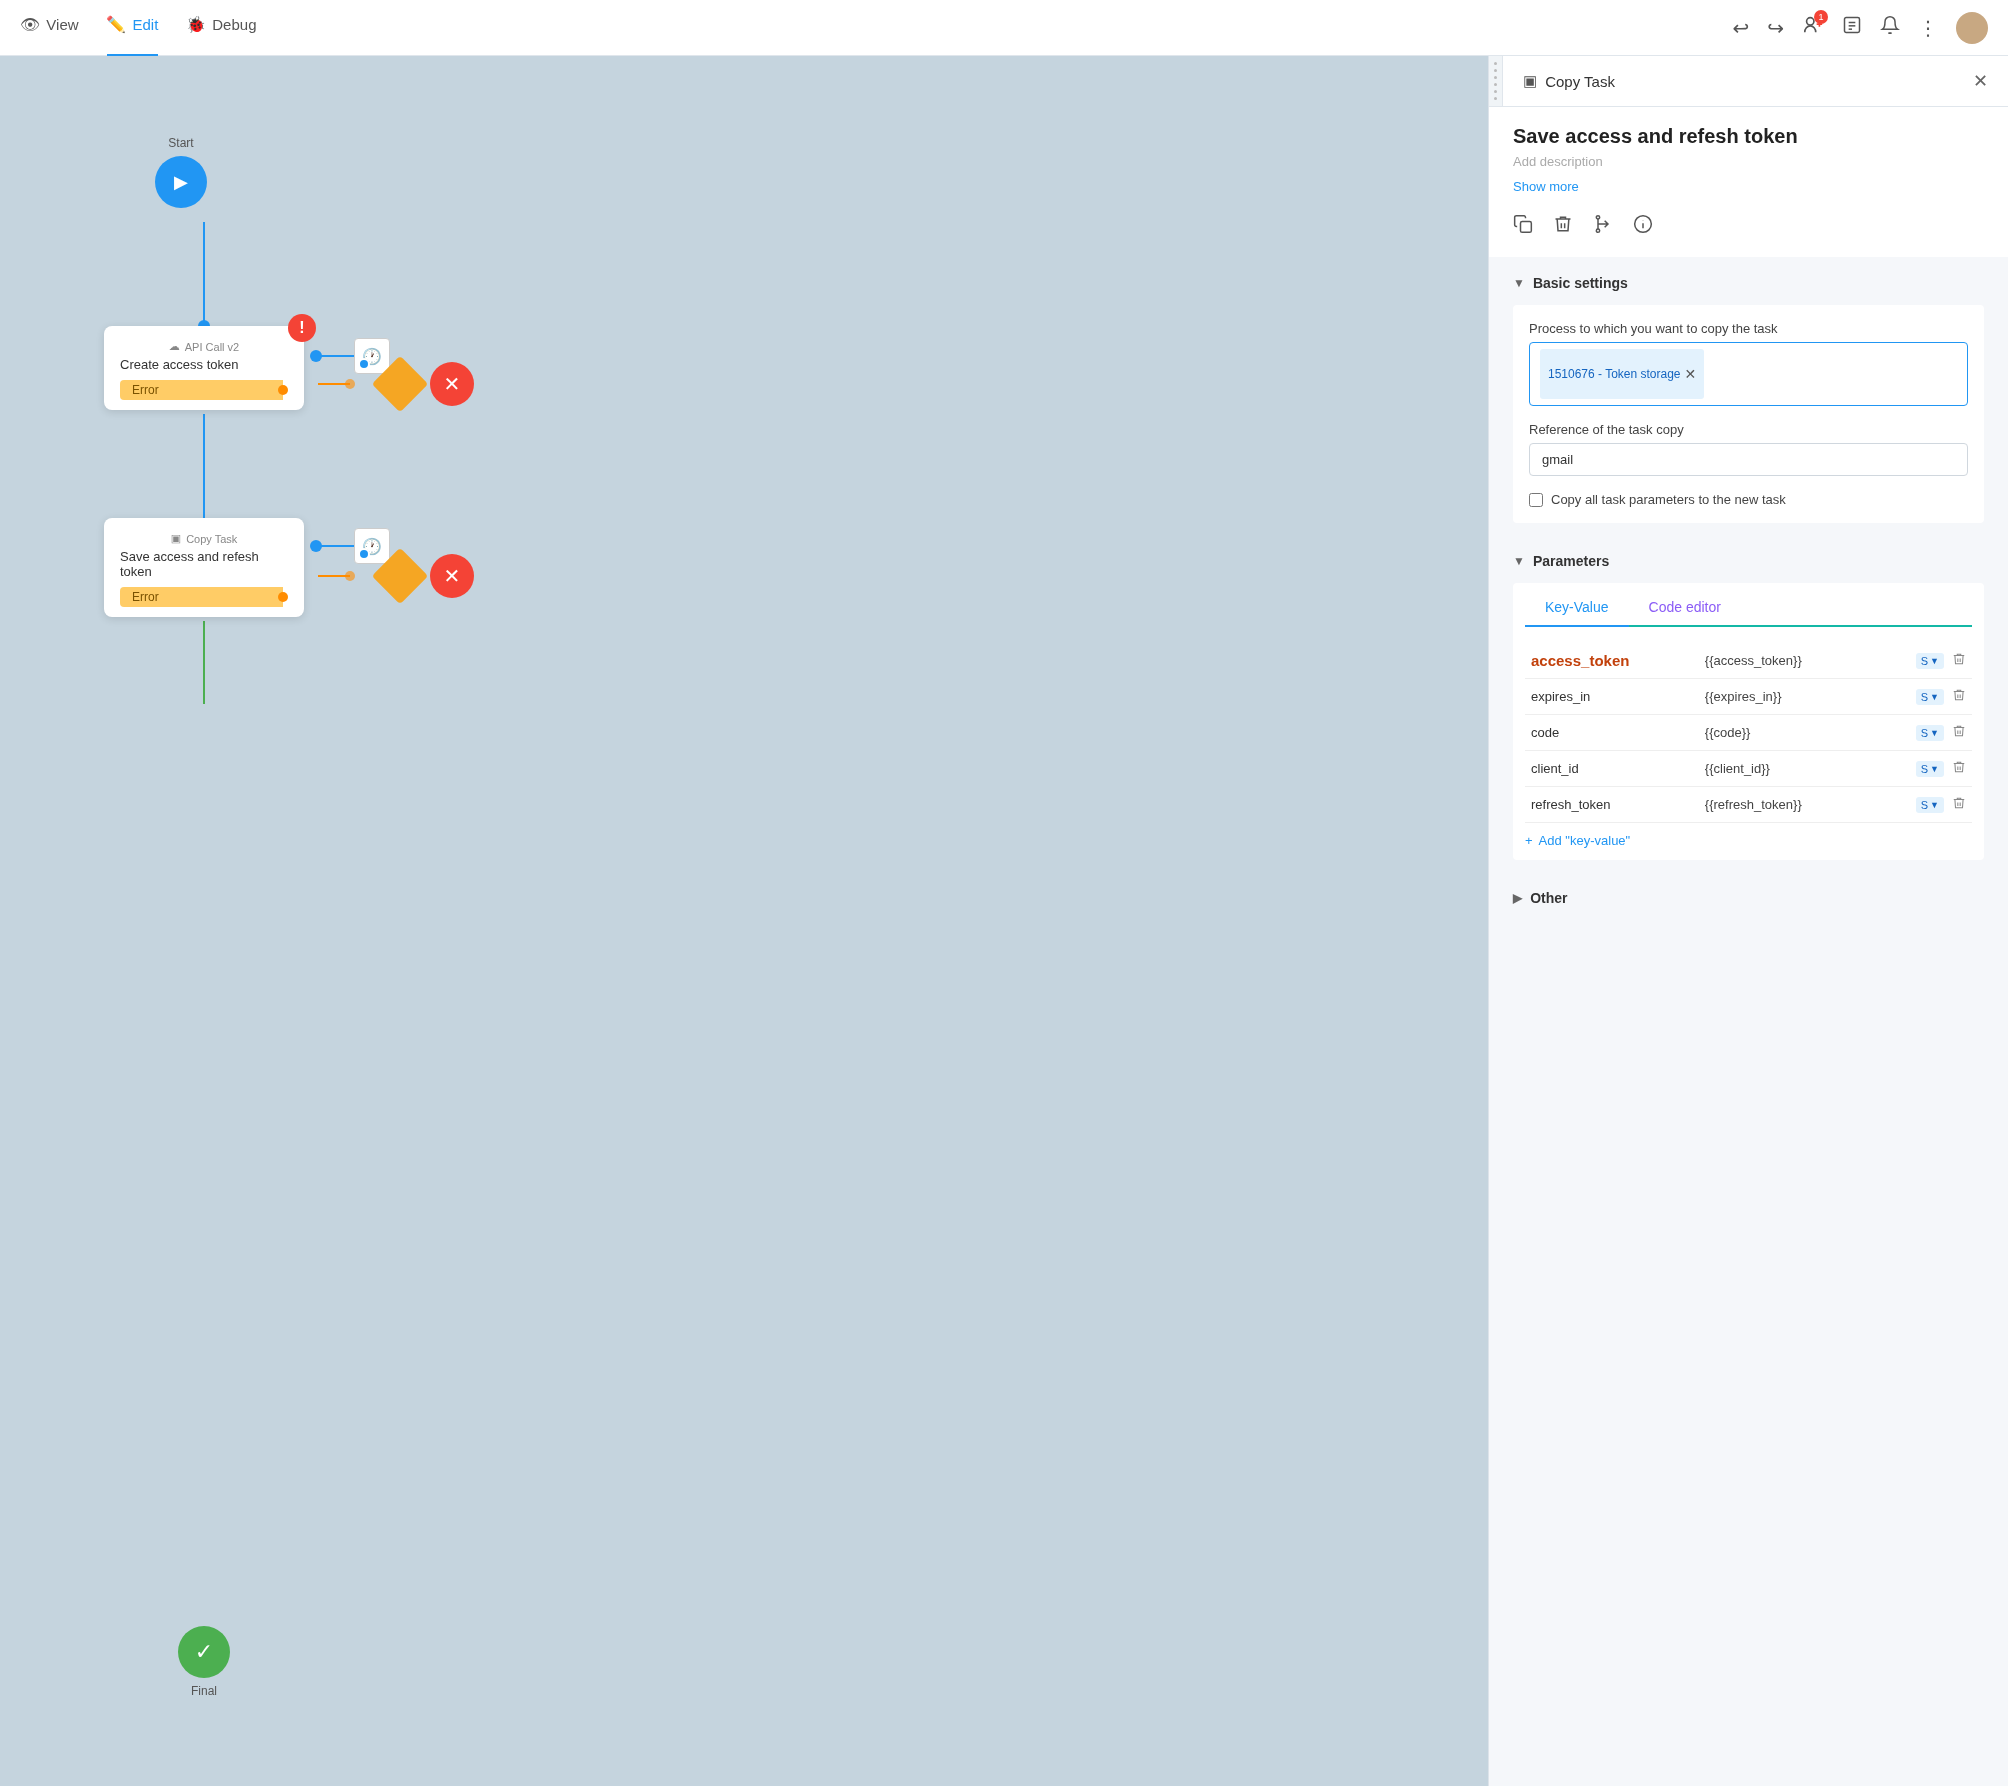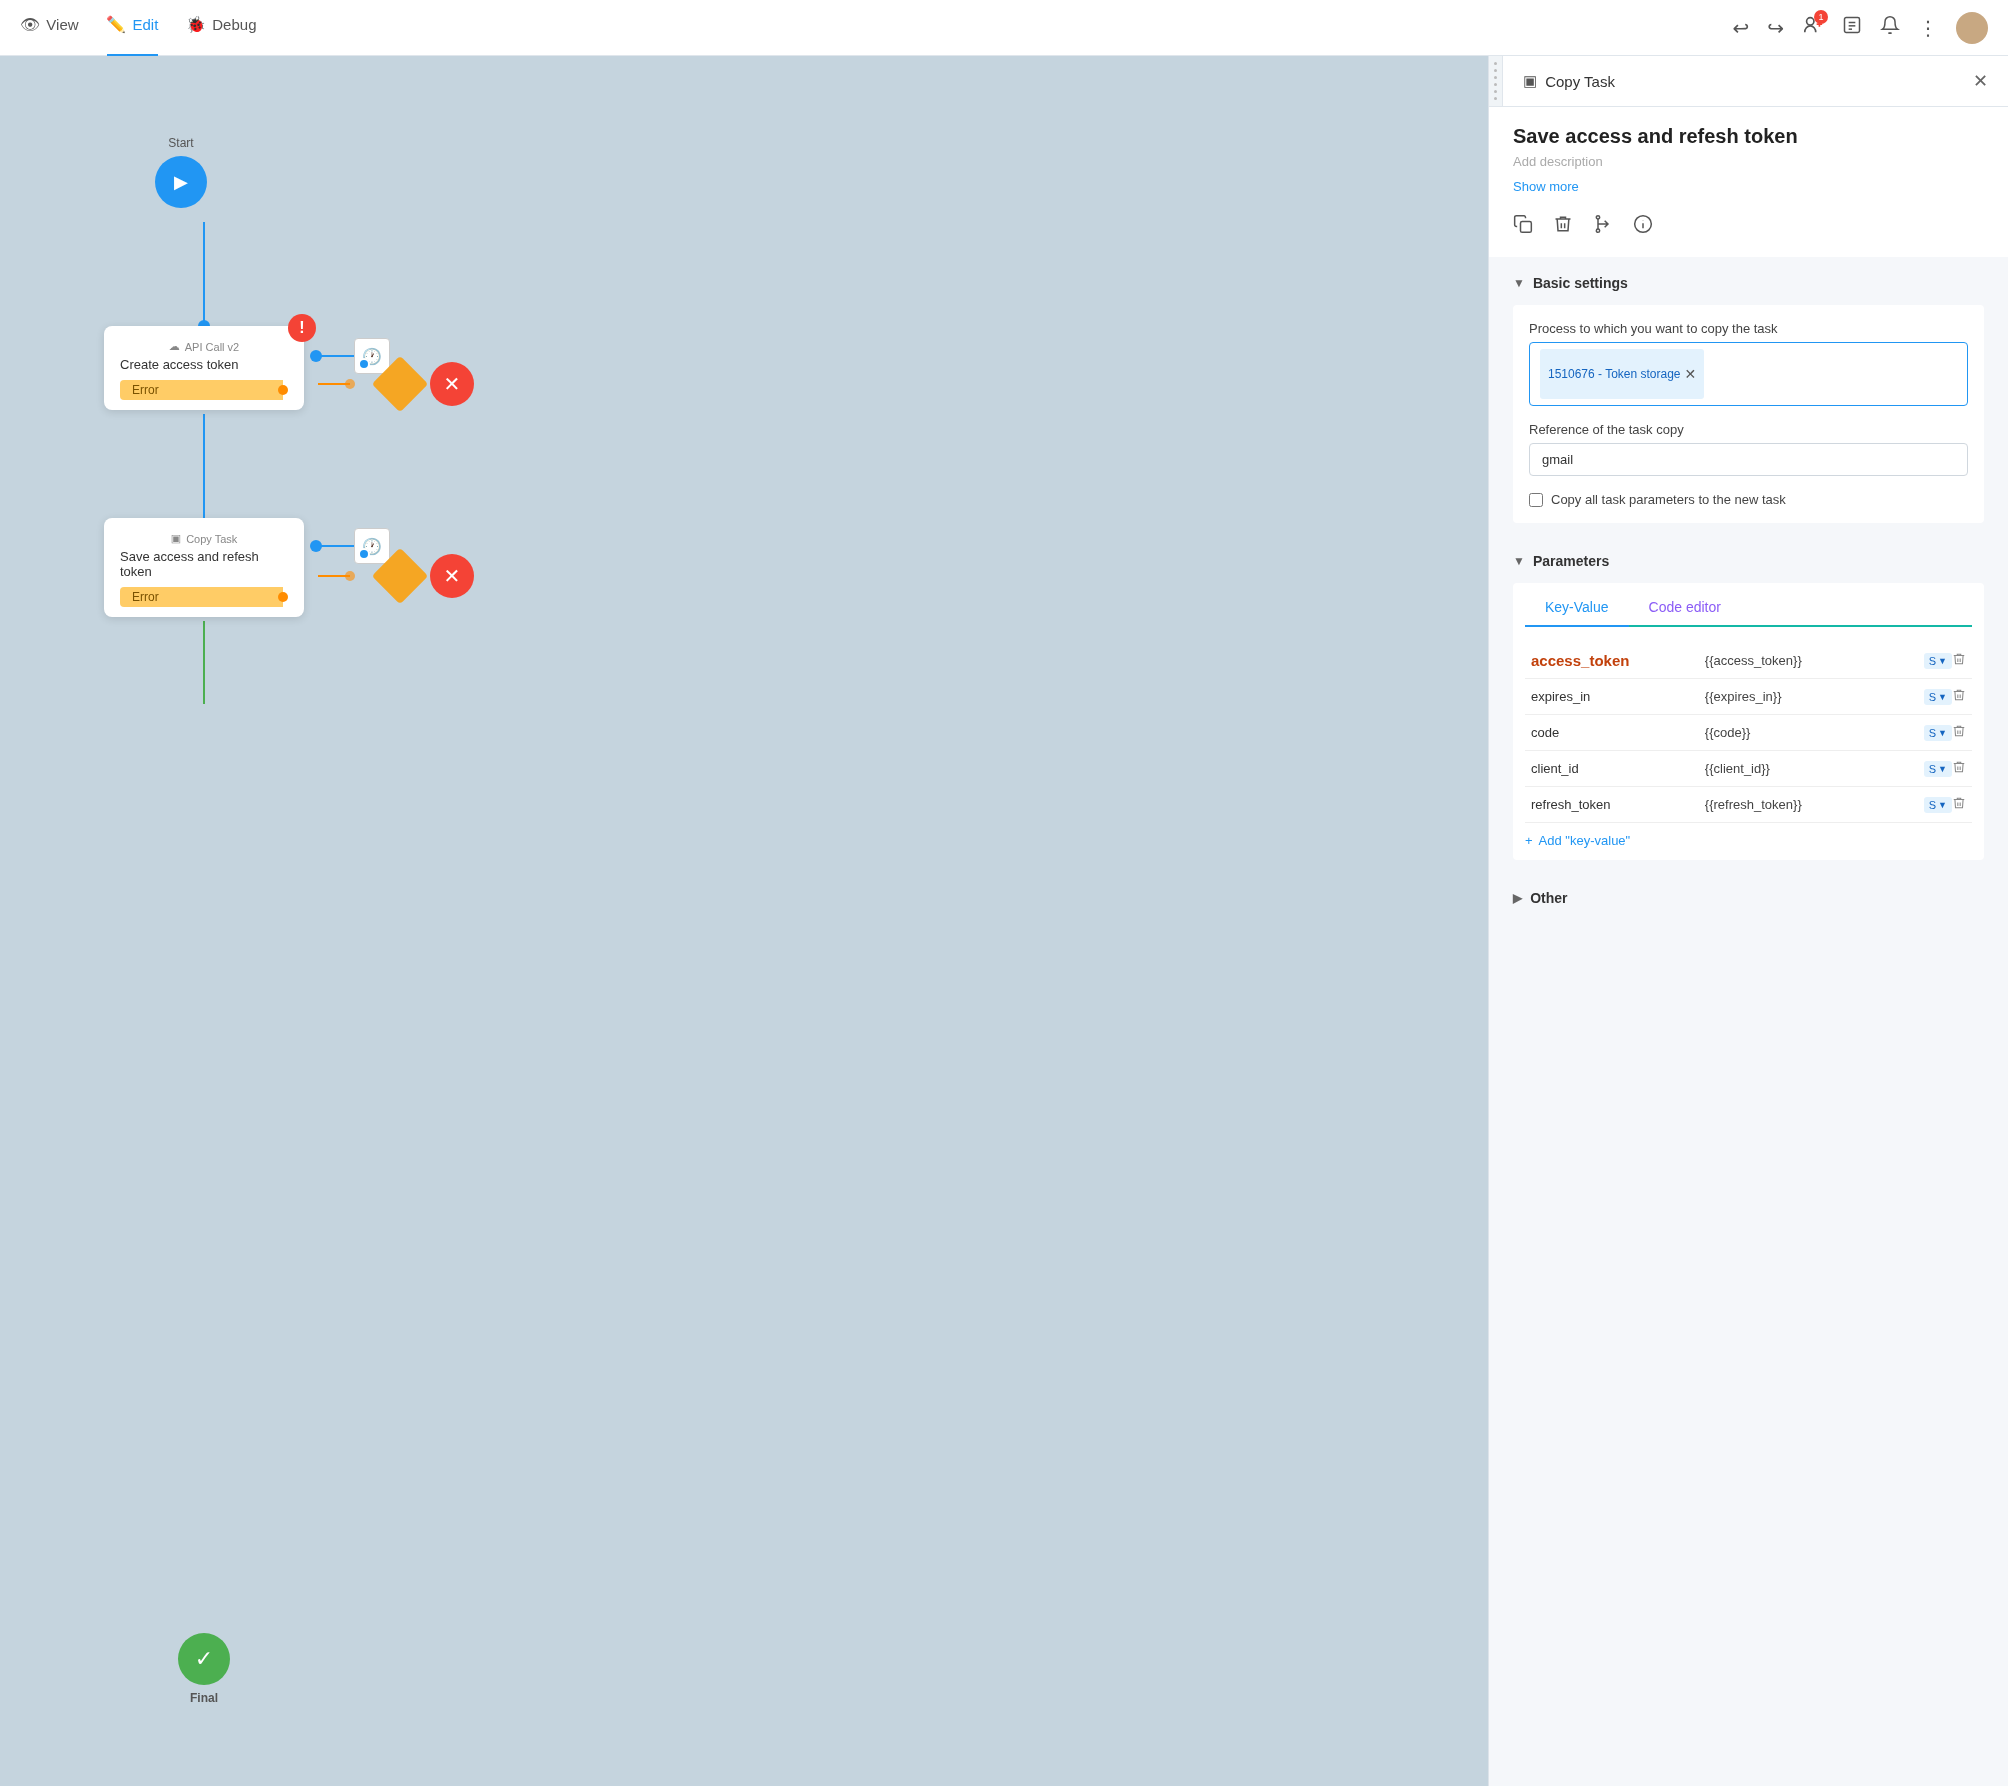--- a/index.html
+++ b/index.html
@@ -214,21 +214,21 @@
     .kv-val-input {
       width: 100%; border: none; background: transparent;
       font-size: 13px; color: #444; outline: none; padding: 2px 4px;
     }
     .kv-s-badge {
       display: inline-flex; align-items: center; gap: 2px;
       background: #e3f2fd; color: #1565c0; border-radius: 3px;
       padding: 2px 5px; font-size: 11px; cursor: pointer; white-space: nowrap;
     }
     .kv-del { background: none; border: none; cursor: pointer; color: #888; font-size: 15px; }
-    .kv-cell-right { display: flex; align-items: center; gap: 0; }
+    .kv-cell-right { display: flex; align-items: center; gap: 8px; }
 
     .add-kv-btn {
       display: flex; align-items: center; gap: 6px;
       background: none; border: none; color: #2196f3; font-size: 13px;
       cursor: pointer; margin-top: 10px;
     }
     .other-header { display: flex; align-items: center; gap: 8px; font-size: 14px; font-weight: 600; color: #333; }
     .other-chevron { font-size: 12px; color: #666; }
     .drag-dot { width: 3px; height: 3px; background: #bbb; border-radius: 50%; }
 
@@ -357,21 +357,21 @@
 
     <div class="clock-box" style="top: 472px; left: 354px;">🕐</div>
     <div class="blue-dot" style="top: 492px; left: 358px;"></div>
 
     <div class="diamond" style="top: 500px; left: 380px;"></div>
 
     <div class="x-circle" style="top: 498px; left: 430px;">✕</div>
 
     <div class="final-node" style="bottom: 80px; left: 178px;">
       <div class="final-circle">✓</div>
-      <div class="node-label" style="margin-top:6px; margin-bottom:1px;font-weight:bold;">Final</div>
+      <div class="node-label" style="margin-top:6px; margin-bottom:8px;">Final</div>
     </div>
 
   </div>
 
   <div class="right-panel">
 
     <div style="display:flex; align-items:stretch; background:#fff; border-bottom:1px solid #e0e6ec; flex-shrink:0;">
       <div style="width:14px; display:flex; flex-direction:column; align-items:center; justify-content:center; gap:4px; padding: 0 3px; background:#f0f4f7; border-right:1px solid #e0e6ec;">
         <div class="drag-dot"></div>
         <div class="drag-dot"></div>

